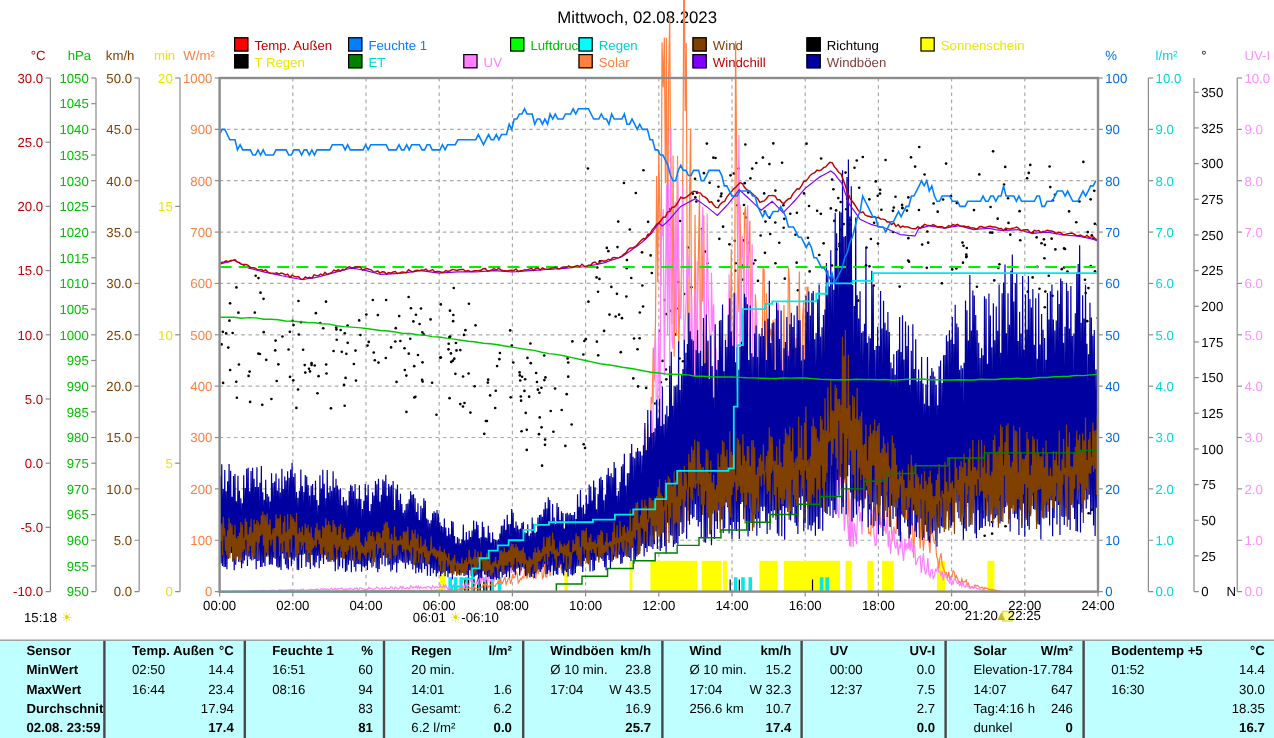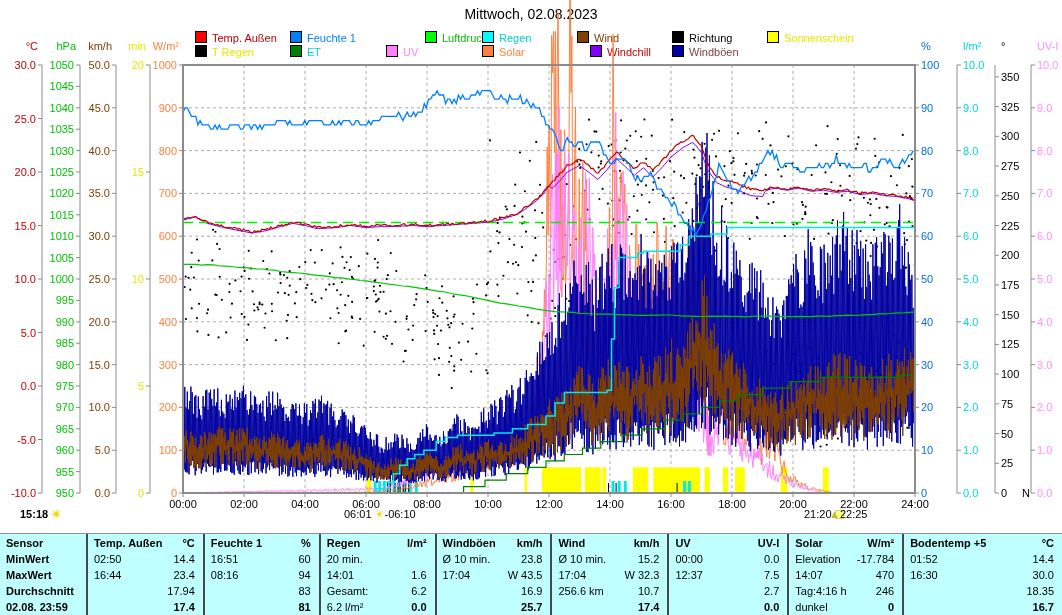--- a/index.html
+++ b/index.html
@@ -11,21 +11,21 @@
   .legend-item .sw{display:inline-block;width:10px;height:10px;border:1px solid #000;
                    vertical-align:-1px;margin-right:5px;}
   #chart-svg{position:absolute;left:0;top:0;}
   .ann{position:absolute;font-size:11px;color:#000;white-space:nowrap;}
   .sun-glyph{color:#E8D800;font-size:11px;}
   .sq-glyph{display:inline-block;width:7px;height:7px;background:#FFFF90;
             border:1px solid #D8D870;vertical-align:-1px;}
   .set-glyph{color:#C8B830;font-size:11px;}
   #stats{position:absolute;left:0;top:533px;width:1062px;height:82px;
          background:#C0FFFF;border-top:1px solid #909090;display:flex;font-size:11px;color:#000;}
-  .scol{box-sizing:border-box;}
+  .scol{box-sizing:border-box;padding-left:16px;}
   .scol + .scol{border-left:2px solid #484848;}
   .srow{display:flex;justify-content:space-between;height:16px;line-height:16px;
         padding:0 8px 0 6px;white-space:nowrap;overflow:hidden;}
   .srow.hdr{font-weight:bold;height:17px;line-height:18px;}
   .srow .val{text-align:right;}
   .bold{font-weight:bold;}
 </style>
 </head>
 <body>
 
@@ -36,21 +36,21 @@
       <div class="legend-item" style="left: 290px; top: 31px;"><span class="sw" style="background: rgb(0, 128, 255);"></span><span style="color: rgb(0, 128, 255);">Feuchte 1</span></div>
       <div class="legend-item" style="left: 386px; top: 31px; margin-left: 39px;"><span class="sw" style="background: rgb(0, 255, 0);"></span><span style="color: rgb(0, 192, 0);">Luftdruck</span></div>
       <div class="legend-item" style="left: 482px; top: 31px;"><span class="sw" style="background: rgb(0, 255, 255);"></span><span style="color: rgb(0, 208, 208);">Regen</span></div>
       <div class="legend-item" style="left: 577px; top: 31px;"><span class="sw" style="background: rgb(128, 64, 0);"></span><span style="color: rgb(128, 64, 0);">Wind</span></div>
       <div class="legend-item" style="left: 672px; top: 31px;"><span class="sw" style="background: rgb(0, 0, 0);"></span><span style="color: rgb(0, 0, 0);">Richtung</span></div>
       <div class="legend-item" style="left: 767px; top: 31px;"><span class="sw" style="background: rgb(255, 255, 0);"></span><span style="color: rgb(232, 232, 0);">Sonnenschein</span></div>
       <div class="legend-item" style="left: 195px; top: 45px;"><span class="sw" style="background: rgb(0, 0, 0);"></span><span style="color: rgb(232, 232, 0);">T Regen</span></div>
       <div class="legend-item" style="left: 290px; top: 45px;"><span class="sw" style="background: rgb(0, 128, 0);"></span><span style="color: rgb(0, 216, 216);">ET</span></div>
       <div class="legend-item" style="left: 386px; top: 45px;"><span class="sw" style="background: rgb(255, 128, 255);"></span><span style="color: rgb(255, 128, 255);">UV</span></div>
       <div class="legend-item" style="left: 482px; top: 45px;"><span class="sw" style="background: rgb(255, 128, 64);"></span><span style="color: rgb(255, 128, 64);">Solar</span></div>
-      <div class="legend-item" style="left: 590px; top: 45px; text-align: center;"><span class="sw" style="background: rgb(128, 0, 255);"></span><span style="color: rgb(192, 0, 0);">Windchill</span></div>
+      <div class="legend-item" style="left: 577px; top: 45px; text-align: center;"><span class="sw" style="background: rgb(128, 0, 255);"></span><span style="color: rgb(192, 0, 0);">Windchill</span></div>
       <div class="legend-item" style="left: 672px; top: 45px;"><span class="sw" style="background: rgb(0, 0, 160);"></span><span style="color: rgb(128, 64, 64);">Windböen</span></div>
     </div>
   <svg id="chart-svg" width="1062" height="532">
       <line x1="183" y1="65" x2="183" y2="493" stroke="#ABABAB" stroke-dasharray="3,3" stroke-width="1"></line>
       <line x1="244" y1="65" x2="244" y2="493" stroke="#ABABAB" stroke-dasharray="3,3" stroke-width="1"></line>
       <line x1="305" y1="65" x2="305" y2="493" stroke="#ABABAB" stroke-dasharray="3,3" stroke-width="1"></line>
       <line x1="366" y1="65" x2="366" y2="493" stroke="#ABABAB" stroke-dasharray="3,3" stroke-width="1"></line>
       <line x1="427" y1="65" x2="427" y2="493" stroke="#ABABAB" stroke-dasharray="3,3" stroke-width="1"></line>
       <line x1="488" y1="65" x2="488" y2="493" stroke="#ABABAB" stroke-dasharray="3,3" stroke-width="1"></line>
       <line x1="549" y1="65" x2="549" y2="493" stroke="#ABABAB" stroke-dasharray="3,3" stroke-width="1"></line>
@@ -924,21 +924,21 @@
       <line x1="732" y1="493" x2="732" y2="497" stroke="#8C8C8C" stroke-width="1"></line>
       <text x="732" y="508" font-size="11" text-anchor="middle" fill="#000">18:00</text>
       <line x1="793" y1="493" x2="793" y2="497" stroke="#8C8C8C" stroke-width="1"></line>
       <text x="793" y="508" font-size="11" text-anchor="middle" fill="#000">20:00</text>
       <line x1="854" y1="493" x2="854" y2="497" stroke="#8C8C8C" stroke-width="1"></line>
       <text x="854" y="508" font-size="11" text-anchor="middle" fill="#000">22:00</text>
       <line x1="915" y1="493" x2="915" y2="497" stroke="#8C8C8C" stroke-width="1"></line>
       <text x="915" y="508" font-size="11" text-anchor="middle" fill="#000">24:00</text>
     </svg>
 
-  <div class="ann" style="left:20px;top:508px;font-weight:bold;">
+  <div class="ann" style="left:20px;top:508px;">
     <span>15:18</span>
     <span class="sun-glyph">☀</span>
   </div>
   <div class="ann" style="left:344px;top:508px;">
     <span>06:01</span>
     <span class="sun-glyph">☀</span><span>-06:10</span>
   </div>
   <div class="ann" style="left:804px;top:508px;">
     <span>21:20</span>
     <span class="sq-glyph"></span>
@@ -1106,21 +1106,21 @@
         <div class="srow hdr">
           <span>Solar</span>
           <span class="val">W/m²</span>
         </div>
         <div class="srow">
           <span>Elevation</span>
           <span class="val">-17.784</span>
         </div>
         <div class="srow">
           <span>14:07</span>
-          <span class="val">470</span>
+          <span class="val">647</span>
         </div>
         <div class="srow">
           <span>Tag:4:16 h</span>
           <span class="val">246</span>
         </div>
         <div class="srow">
           <span>dunkel</span>
           <span class="val bold">0</span>
         </div>
       </div>

